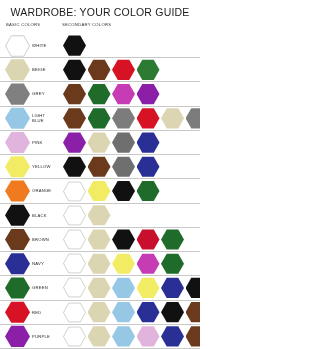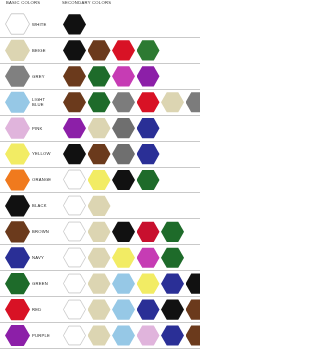--- a/index.html
+++ b/index.html
@@ -123,20 +123,23 @@
     fill: #ffffff;
     stroke: #9a9a9a;
     stroke-width: 2;
   }
 </style>
 </head>
 <body>
 
 <div class="page">
 
+  <div class="title-bar">
+    <div class="title">WARDROBE: YOUR COLOR GUIDE</div>
+  </div>
 
   <div class="col-heads">
     <div class="col-head basic">BASIC COLORS</div>
     <div class="col-head secondary">SECONDARY COLORS</div>
   </div>
 
   <div class="rows" id="rows">
       <div class="row">
         <div class="basic-cell">
           <svg class="hex-outline" viewBox="0 0 100 88">

